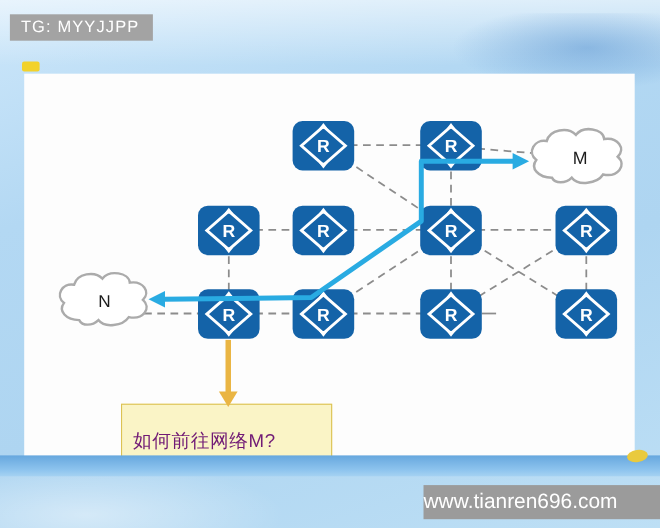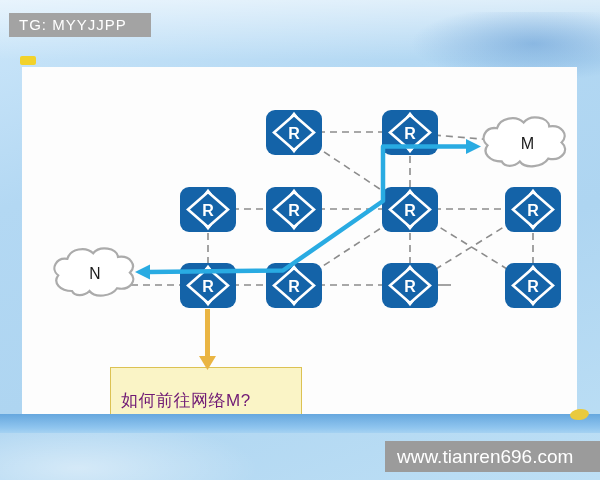--- a/index.html
+++ b/index.html
@@ -16,23 +16,23 @@
     background:radial-gradient(ellipse at 30% 80%,rgba(255,255,255,.45),rgba(255,255,255,0) 70%);}
   .panel{position:absolute;left:22px;top:67px;width:555px;height:348px;background:#fdfdfd;z-index:2;}
   .band{position:absolute;left:0;top:414px;width:600px;height:19px;z-index:6;
     background:linear-gradient(180deg,#66a7de,#8ec4ee 70%,#a5d2f2);}
   .corner-mark-tl{position:absolute;left:20px;top:56px;width:16px;height:9px;background:#f2d22b;border-radius:2px;z-index:3;}
   .corner-mark-br{position:absolute;left:570px;top:409px;width:19px;height:11px;background:#e9ca3e;border-radius:50%;z-index:7;transform:rotate(-8deg);}
   .note-box{position:absolute;left:110px;top:367px;width:192px;height:54px;z-index:4;
     background:#faf4c6;border:1px solid #dcc253;box-sizing:border-box;}
   .note-text{margin:21px 0 0 10px;font-size:17px;color:#701a75;letter-spacing:.5px;}
   .wm-top{position:absolute;left:9px;top:13px;z-index:20;background:#a3a3a3;color:#fff;
-    font-size:15px;letter-spacing:1px;padding:3px 24px 4px 10px;}
+    font-size:15px;letter-spacing:1px;padding:3px 12px 4px 10px;}
   .wm-bottom{position:absolute;left:385px;top:441px;width:215px;height:31px;z-index:20;
-    background:#9b9b9b;color:#fff;font-size:19px;line-height:31px;padding-left:12px;box-sizing:border-box;}
+    background:#9b9b9b;color:#fff;font-size:19px;line-height:31px;box-sizing:border-box;}
   svg.diagram{position:absolute;left:0;top:0;z-index:5;pointer-events:none;}
   .rlabel{font-family:"Liberation Sans",sans-serif;font-size:16px;font-weight:bold;fill:#ffffff;}
   .clabel{font-family:"Liberation Sans",sans-serif;font-size:17px;fill:#1c1c1c;}
 </style>
 </head>
 <body>
 
 <div class="sky-streak"></div>
 <div class="sky-patch"></div>
 <div class="sky-wash"></div>

